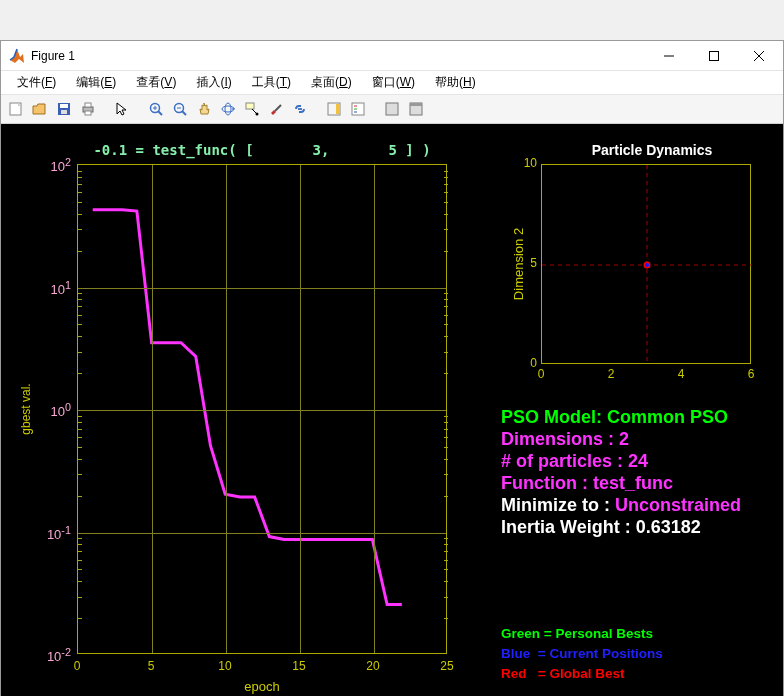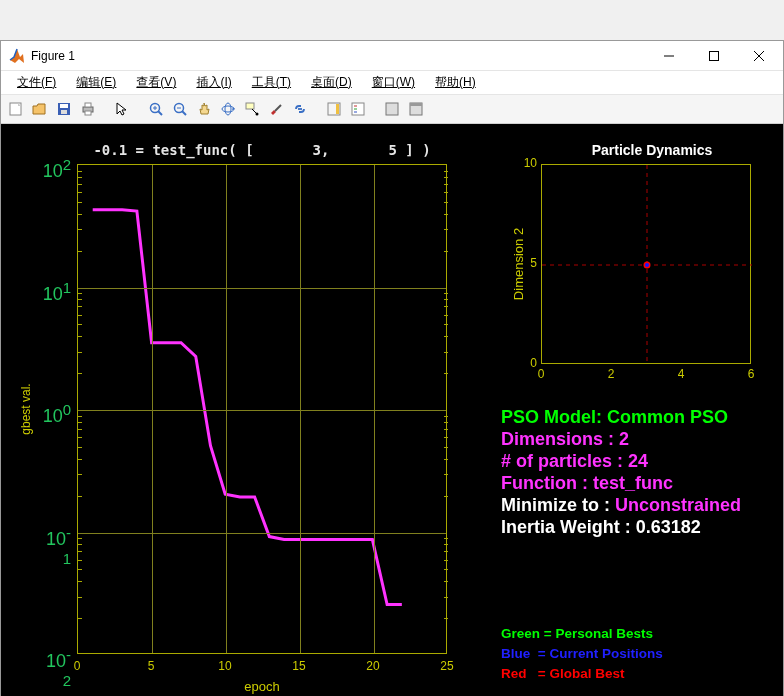--- a/index.html
+++ b/index.html
@@ -4,32 +4,32 @@
 <style>
   * { box-sizing: border-box; margin: 0; padding: 0; font-family: "Microsoft YaHei", "Segoe UI", Arial, sans-serif; }
   body { background: #f0f0f0; width: 784px; height: 696px; overflow: hidden; }
   .window { width: 784px; height: 696px; background: #fff; border: 1px solid #999; display: flex; flex-direction: column; margin-top: 40px; }
   .titlebar { height: 30px; background: #fff; display: flex; align-items: center; padding: 0 2px; border-bottom: 1px solid #e5e5e5; }
   .titlebar .app-icon { width: 16px; height: 16px; margin: 0 6px; }
   .titlebar .title { flex: 1; font-size: 12px; color: #000; }
   .titlebar .winbtn { width: 45px; height: 29px; display: flex; align-items: center; justify-content: center; }
   .titlebar .winbtn svg { width: 10px; height: 10px; }
   .menubar { height: 24px; background: #fff; display: flex; align-items: center; padding: 0 6px; font-size: 12px; color: #000; border-bottom: 1px solid #e5e5e5; }
-  .menubar .menu-item { padding: 11px 10px; cursor: default; text-decoration: underline; }
+  .menubar .menu-item { padding: 11px 10px; cursor: default; }
   .menubar .menu-item u { text-decoration: underline; }
   .toolbar { height: 29px; background: #f5f5f5; display: flex; align-items: center; padding: 0 4px; gap: 2px; border-bottom: 1px solid #d0d0d0; }
   .toolbar .tbtn { width: 22px; height: 22px; display: flex; align-items: center; justify-content: center; border: 1px solid transparent; }
   .toolbar .tsep { width: 8px; }
   .figure-area { flex: 1; background: #000; position: relative; }
   
   .main-axes { position: absolute; left: 76px; top: 40px; width: 370px; height: 490px; border: 1px solid #aaaa00; }
-  .main-title { position: absolute; left: 76px; top: 18px; width: 370px; text-align: center; color: #e5e5e5; font-size: 14px; font-weight: bold; font-family: monospace; white-space: pre; }
+  .main-title { position: absolute; left: 76px; top: 18px; width: 370px; text-align: center; color: #86efac; font-size: 14px; font-weight: bold; font-family: monospace; white-space: pre; }
   .main-xlabel { position: absolute; left: 76px; top: 555px; width: 370px; text-align: center; color: #cccc00; font-size: 13px; }
   .main-ylabel { position: absolute; left: 18px; top: 40px; width: 490px; height: 16px; transform: rotate(-90deg); transform-origin: 0 0; text-align: center; color: #cccc00; font-size: 12px; translate: 0 490px; }
-  .ytick-lbl { position: absolute; color: #22c55e; font-size: 18px; text-align: right; width: 30px; }
+  .ytick-lbl { position: absolute; color: #f9a8d4; font-size: 13px; text-align: right; width: 30px; }
   .xtick-lbl { position: absolute; color: #cccc00; font-size: 12px; text-align: center; width: 30px; top: 535px; }
   .grid-v, .grid-h { position: absolute; background: rgba(128,128,30,1); }
   .grid-v { width: 1px; height: 100%; top: 0; }
   .grid-h { height: 1px; width: 100%; left: 0; }
   .minor-tick-h { position: absolute; background: #aaaa00; height: 1px; width: 4px; left: 0; }
   .main-line { position: absolute; left: 0; top: 0; width: 100%; height: 100%; }
 
   
   .part-axes { position: absolute; left: 540px; top: 40px; width: 210px; height: 200px; border: 1px solid #aaaa00; }
   .part-title { position: absolute; left: 540px; top: 18px; width: 222px; text-align: center; color: #fff; font-size: 14px; font-weight: bold; }

